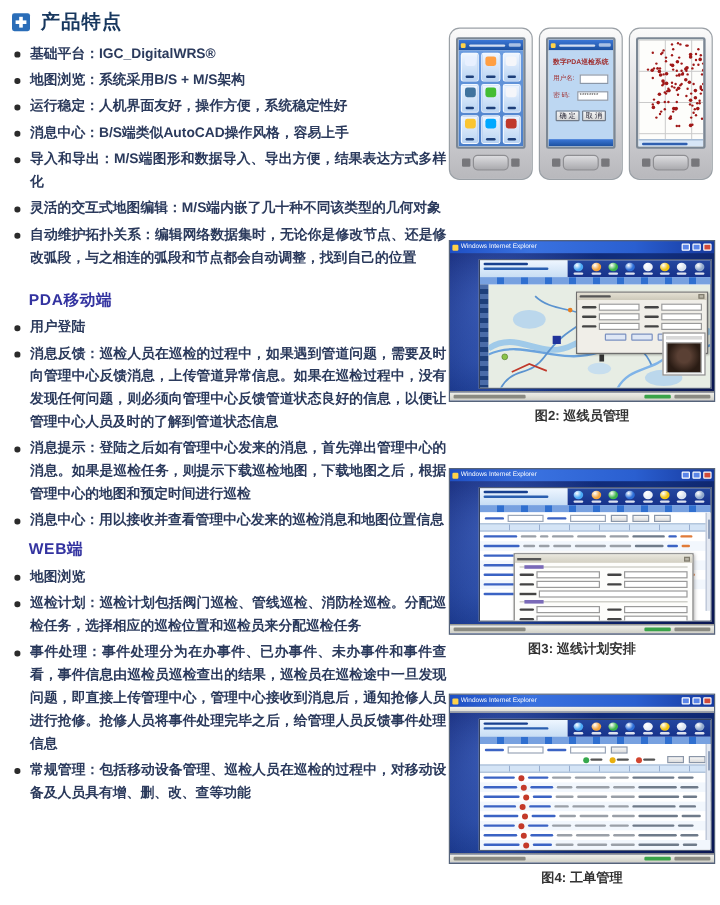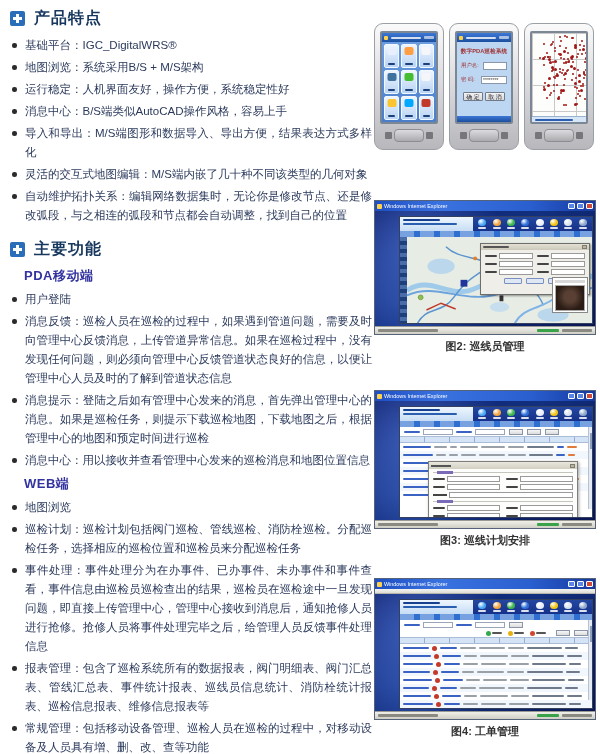--- a/index.html
+++ b/index.html
@@ -13,21 +13,21 @@
 
   
   .left-col { position:absolute; left:10px; top:5px; width:362px; }
 
   .sec-header { display:flex; align-items:center; gap:9px; margin:3px 0 7px; }
   .plus-icon { width:15px; height:15px; background:#2a6db8; border-radius:2px; position:relative; flex:0 0 15px; }
   .plus-icon::before { content:''; position:absolute; left:3px; right:3px; top:6px; height:3px; background:#fff; }
   .plus-icon::after  { content:''; position:absolute; top:3px; bottom:3px; left:6px; width:3px; background:#fff; }
   .sec-title { font-size:16px; font-weight:bold; color:#17375e; letter-spacing:1px; }
 
-  ul.bullets { list-style:none; }
+  ul.bullets { list-style:none;font-weight:bold; }
   li.bullet { position:relative; padding-left:15px; font-size:11.5px; line-height:19px; color:#2b3a5c; margin-bottom:3px; text-align:justify; }
   li.bullet::before { content:''; position:absolute; left:2px; top:7px; width:4.5px; height:4.5px; border-radius:50%; background:#2b2b2b; }
 
   .sub-header { color:#3333a0; font-weight:bold; font-size:13px; margin:5px 0 5px 14px; letter-spacing:0.5px; }
   .sec-gap { height:8px; }
 
   
   .figure { position:absolute; width:222px; }
   .caption { text-align:center; font-size:11px; color:#333; margin-top:4px; font-weight:bold; }
 
@@ -164,39 +164,34 @@
     <li class="bullet"><span>地图浏览：系统采用B/S + M/S架构</span></li>
     <li class="bullet"><span>运行稳定：人机界面友好，操作方便，系统稳定性好</span></li>
     <li class="bullet"><span>消息中心：B/S端类似AutoCAD操作风格，容易上手</span></li>
     <li class="bullet"><span>导入和导出：M/S端图形和数据导入、导出方便，结果表达方式多样化</span></li>
     <li class="bullet"><span>灵活的交互式地图编辑：M/S端内嵌了几十种不同该类型的几何对象</span></li>
     <li class="bullet"><span>自动维护拓扑关系：编辑网络数据集时，无论你是修改节点、还是修改弧段，与之相连的弧段和节点都会自动调整，找到自己的位置</span></li>
   </ul>
 
   <div class="sec-gap"></div>
 
-  <div class="sec-header">
-    <span class="plus-icon"></span>
-    <span class="sec-title">主要功能</span>
-  </div>
 
   <div class="sub-header">PDA移动端</div>
   <ul class="bullets">
     <li class="bullet"><span>用户登陆</span></li>
     <li class="bullet"><span>消息反馈：巡检人员在巡检的过程中，如果遇到管道问题，需要及时向管理中心反馈消息，上传管道异常信息。如果在巡检过程中，没有发现任何问题，则必须向管理中心反馈管道状态良好的信息，以便让管理中心人员及时的了解到管道状态信息</span></li>
     <li class="bullet"><span>消息提示：登陆之后如有管理中心发来的消息，首先弹出管理中心的消息。如果是巡检任务，则提示下载巡检地图，下载地图之后，根据管理中心的地图和预定时间进行巡检</span></li>
     <li class="bullet"><span>消息中心：用以接收并查看管理中心发来的巡检消息和地图位置信息</span></li>
   </ul>
 
   <div class="sub-header">WEB端</div>
   <ul class="bullets">
     <li class="bullet"><span>地图浏览</span></li>
     <li class="bullet"><span>巡检计划：巡检计划包括阀门巡检、管线巡检、消防栓巡检。分配巡检任务，选择相应的巡检位置和巡检员来分配巡检任务</span></li>
     <li class="bullet"><span>事件处理：事件处理分为在办事件、已办事件、未办事件和事件查看，事件信息由巡检员巡检查出的结果，巡检员在巡检途中一旦发现问题，即直接上传管理中心，管理中心接收到消息后，通知抢修人员进行抢修。抢修人员将事件处理完毕之后，给管理人员反馈事件处理信息</span></li>
-    <li class="bullet"><span>报表管理：包含了巡检系统所有的数据报表，阀门明细表、阀门汇总表、管线汇总表、事件统计报表、巡线员信息统计、消防栓统计报表、巡检信息报表、维修信息报表等</span></li>
     <li class="bullet"><span>常规管理：包括移动设备管理、巡检人员在巡检的过程中，对移动设备及人员具有增、删、改、查等功能</span></li>
 
   </ul>
 </div>
 
 <div class="figure" style="left:374px; top:23px;">
   <div class="pda-row">
 
     <div class="pda">
       <div class="pda-screen">

